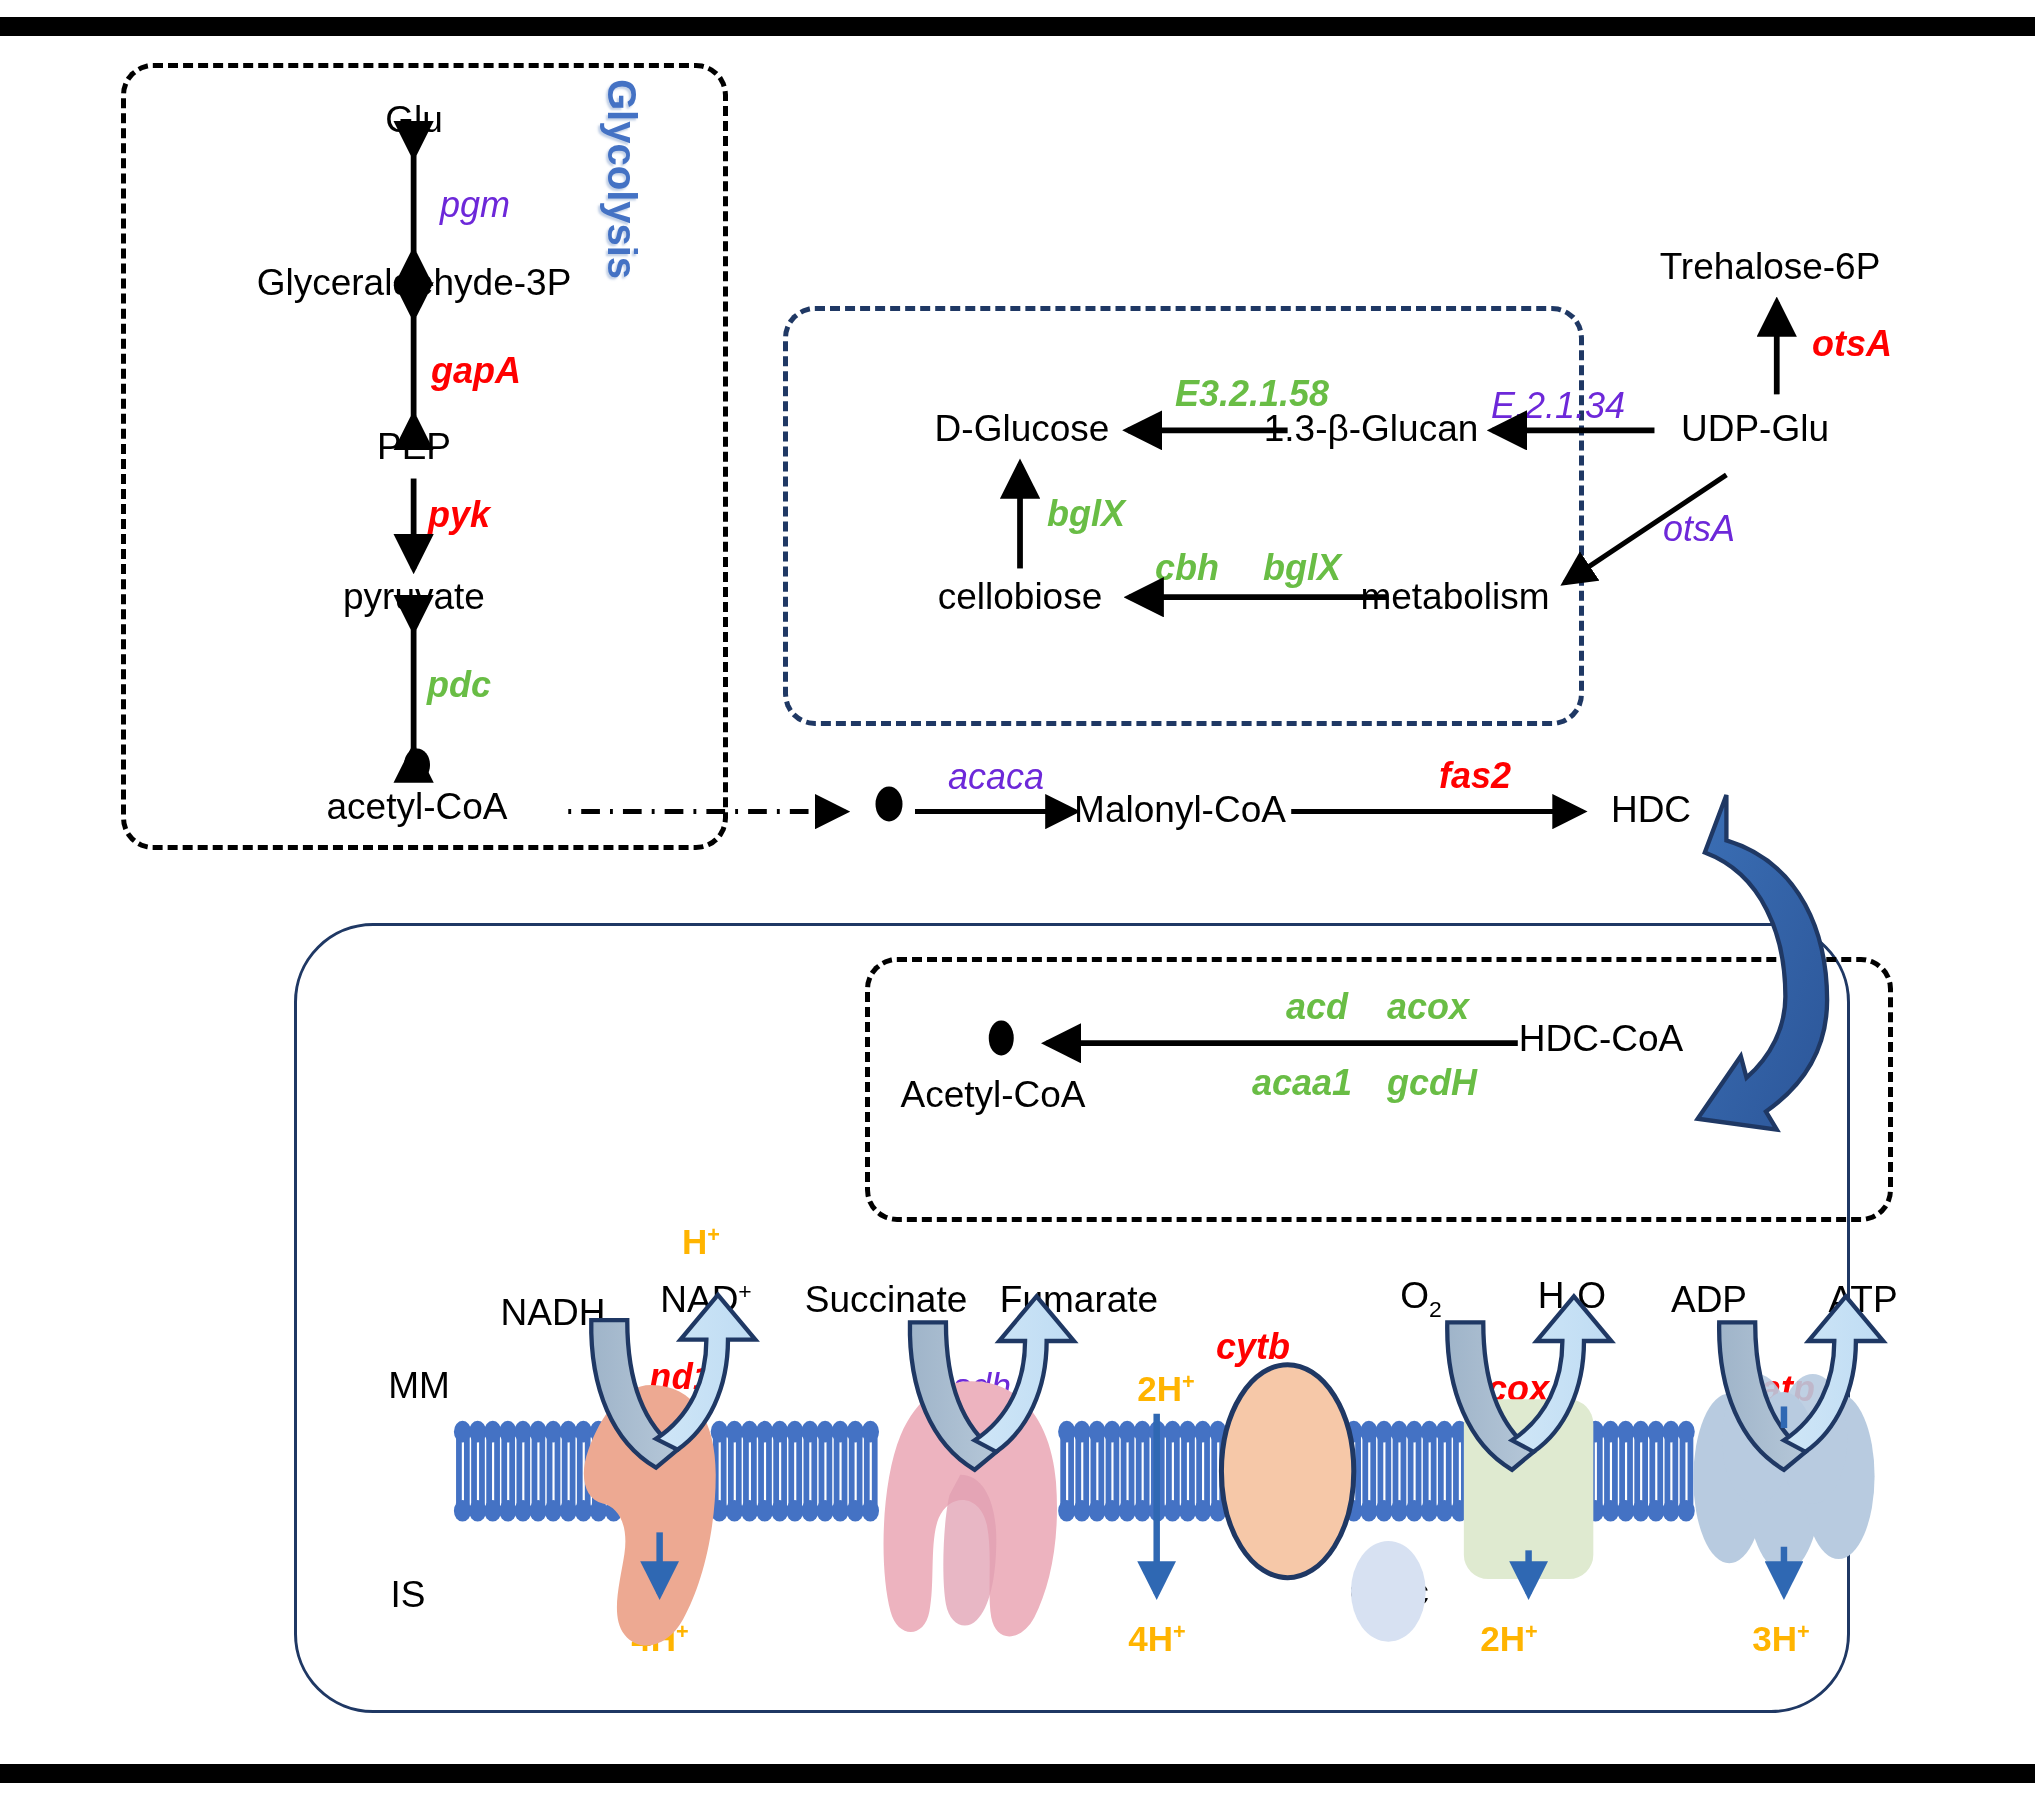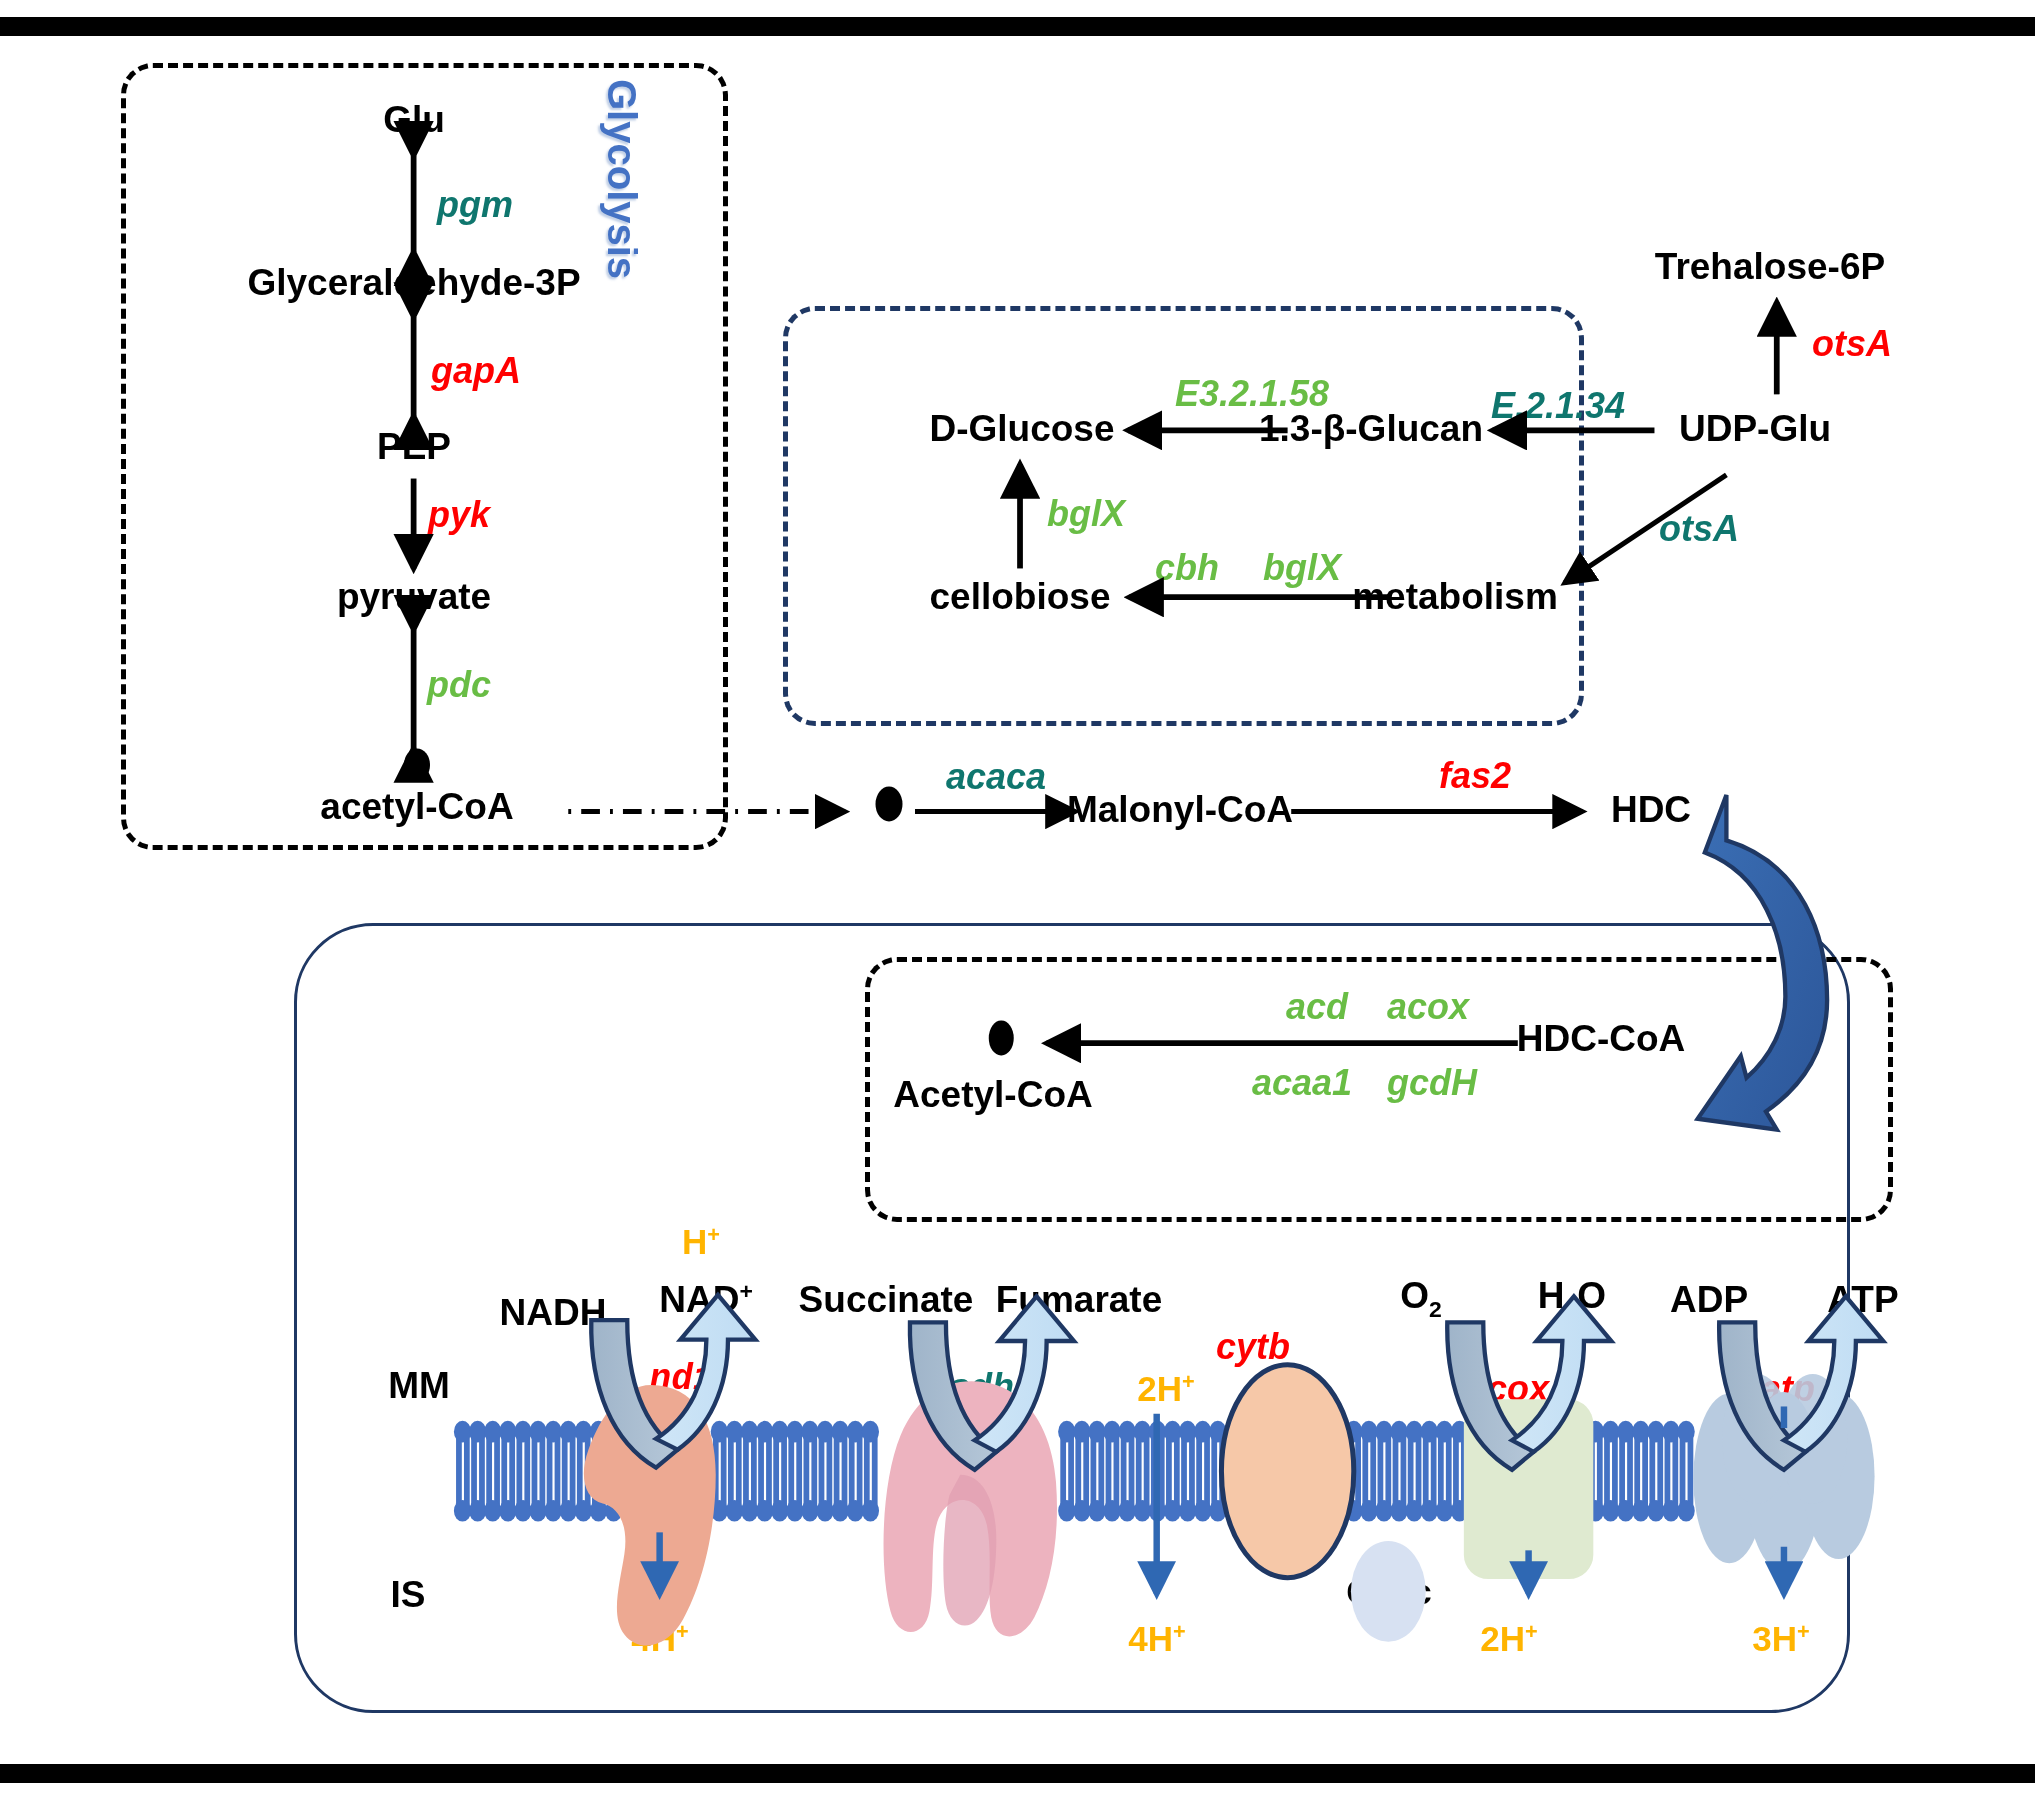--- a/index.html
+++ b/index.html
@@ -8,27 +8,27 @@
     position:relative;
     width:2035px; height:1803px;
     background:#ffffff;
     overflow:hidden;
   }
   .bar { position:absolute; left:0; width:2035px; background:#000; }
   #topbar { top:17.3px; height:18.7px; }
   #botbar { top:1764px; height:18.7px; }
 
   .txt { position:absolute; white-space:nowrap; color:#000; line-height:1; }
-  .ctr { transform:translate(-50%,-50%);font-weight:bold; }
+  .ctr { transform:translate(-50%,-50%); }
 
   .metab { font-size:37px; }
   .gene  { font-size:36px; font-style:italic; font-weight:bold; }
   .gene.red   { color:#ff0000; }
   .gene.green { color:#69bd45; }
-  .gene.black { color:#0f766e; font-weight:bold; }
+  .gene.black { color:#6d28d9; font-weight:normal; }
 
   .pathlabel {
     font-size:40px; font-weight:bold; color:#4472c4;
     text-shadow:2.2px 2.2px 2.2px rgba(120,150,200,.45);
   }
 
   
   .dbox { position:absolute; border-style:dashed; background:transparent; }
   #glyco-box { left:72px; top:35px; width:324px; height:424px;
                border:5px dashed #000; border-radius:32px; }

